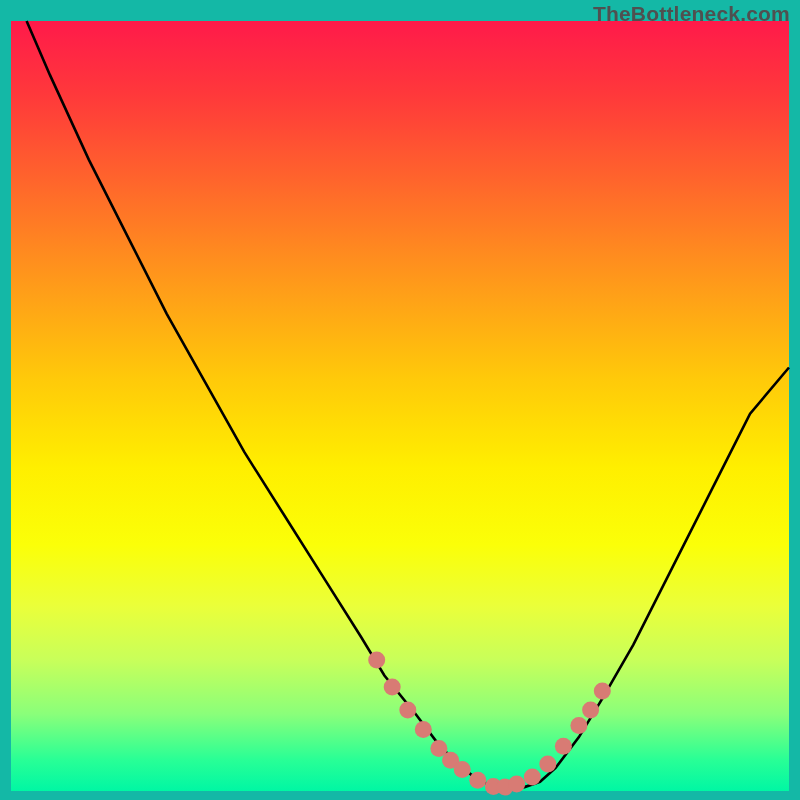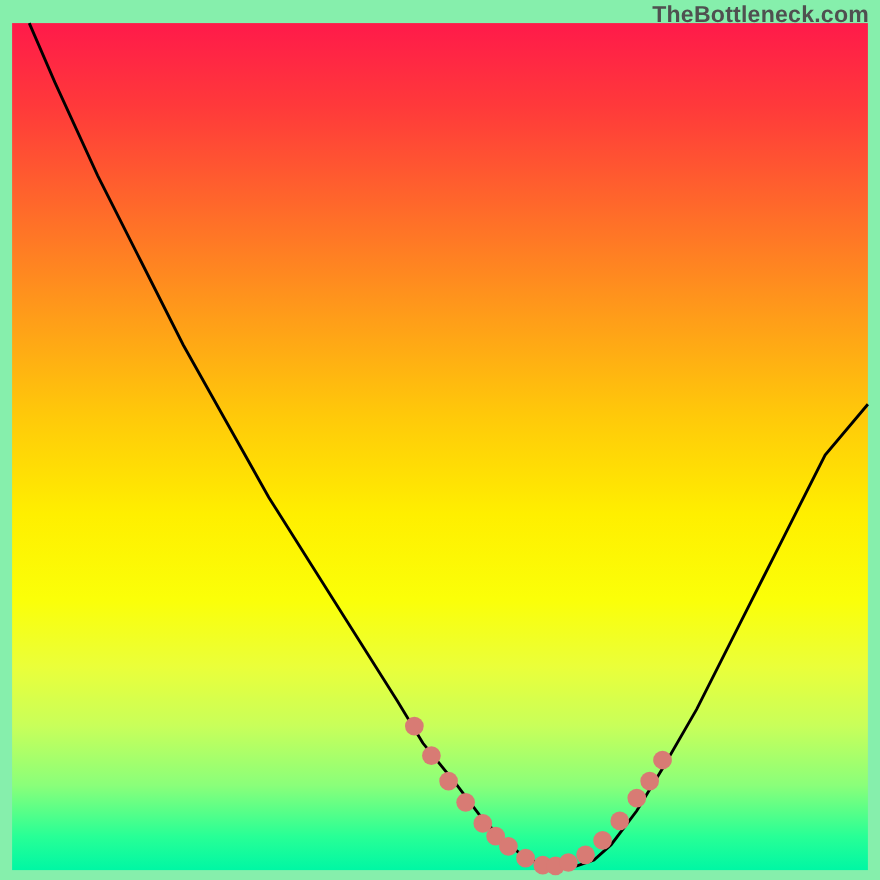--- a/index.html
+++ b/index.html
@@ -1,21 +1,21 @@
 <!DOCTYPE html>
 <html><head>
 <meta charset="utf-8">
 <style>
   * { margin: 0; padding: 0; box-sizing: border-box; }
   html, body { width: 800px; height: 800px; overflow: hidden; background: #000; }
   .frame {
     position: relative;
     width: 800px;
     height: 800px;
-    background: #86efac;
+    background: #14b8a6;
   }
   .plot-area {
     position: absolute;
     left: 11px;
     top: 21px;
     width: 778px;
     height: 770px;
     background: linear-gradient(to bottom,
       #ff1a4a 0%,
       #ff3a3a 10%,

